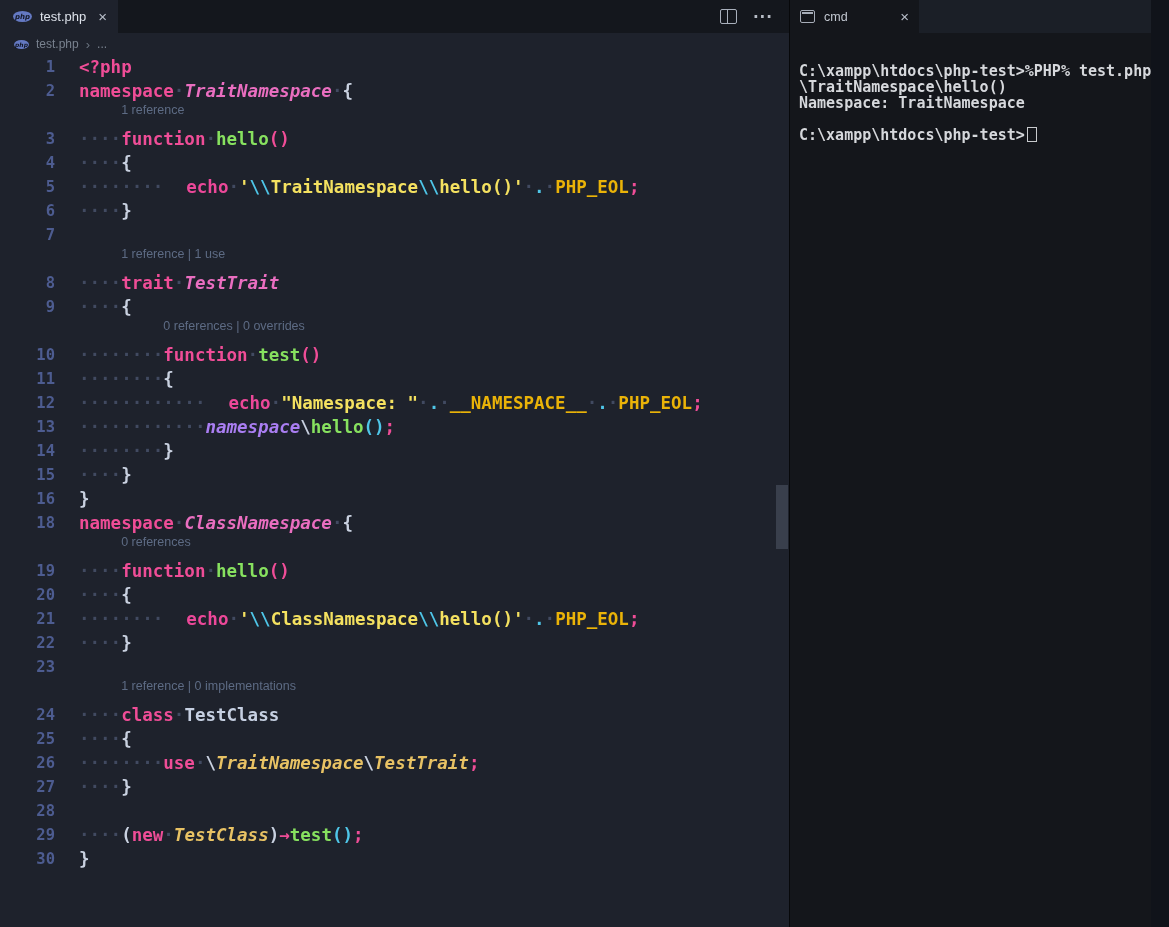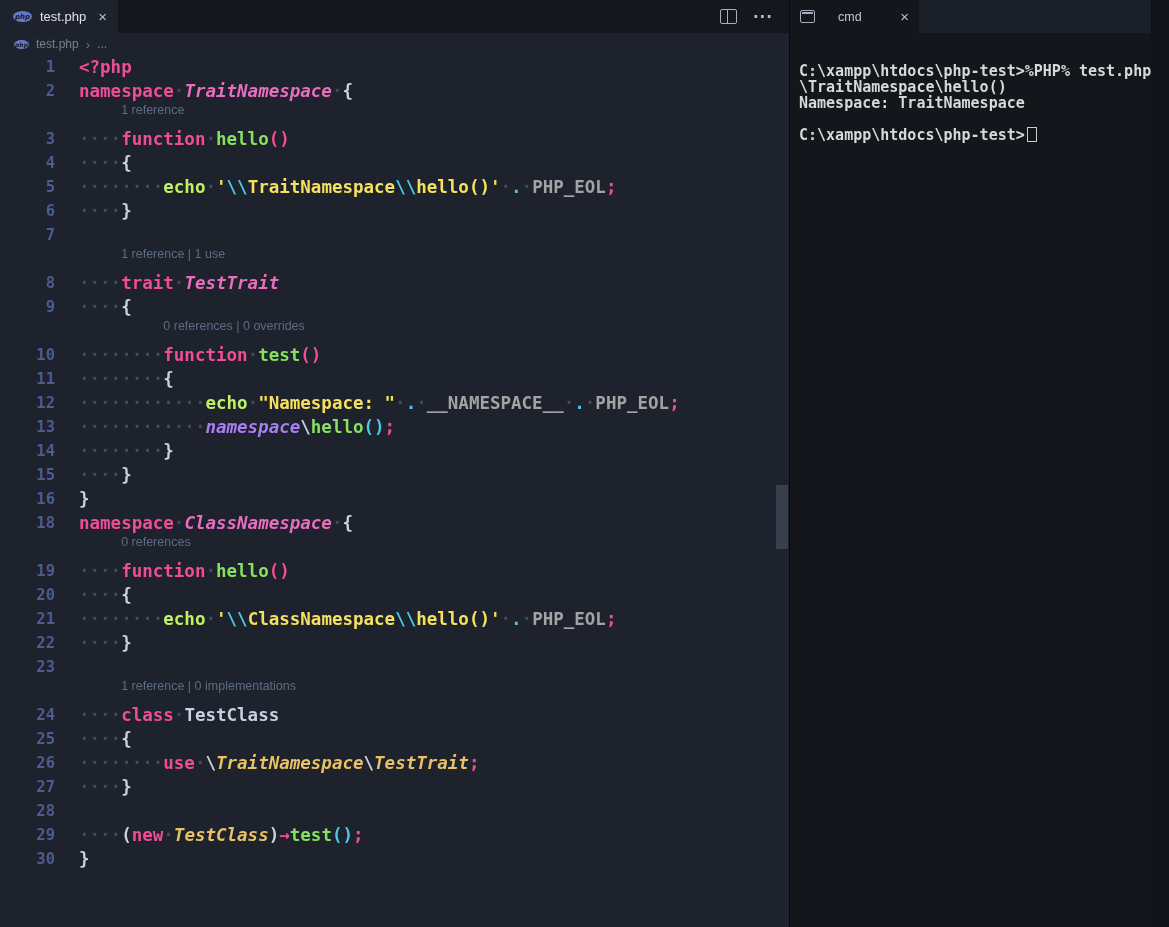--- a/index.html
+++ b/index.html
@@ -30,31 +30,31 @@
   .codelens{height:24px;line-height:27px;margin-left:79px;color:#5d6b84;
     font:12.5px "Liberation Sans",sans-serif;cursor:pointer;}
   .tk-kw{color:#ef4d97;}
   .tk-kwp{color:#ef4d97;}
   .tk-tyi{color:#ea6ec0;font-style:italic;}
   .tk-tyw{color:#c6d0e2;}
   .tk-tyy{color:#e8c264;font-style:italic;}
   .tk-fn{color:#87e15f;}
   .tk-str{color:#f4e160;}
   .tk-esc{color:#4fc6e8;}
-  .tk-con{color:#a3a3a3;}
+  .tk-con{color:#eab308;}
   .tk-op{color:#4fc6e8;}
   .tk-pn{color:#c9d1e0;}
   .tk-nsk{color:#aa7ef2;font-style:italic;}
-  .tk-echo{color:#bef264;}
+  .tk-echo{color:#ec4899;margin-left:23px;}
   .tk-ws{color:#414a61;}
   .vscroll{position:absolute;right:1px;top:430px;width:12px;height:64px;background:rgba(130,140,160,0.28);}
   
   .terminal-pane{flex:1;background:#14161b;border-left:1px solid #07080a;display:flex;flex-direction:column;}
   .term-strip{height:33px;flex:0 0 33px;background:#1b1f27;display:flex;align-items:stretch;}
-  .term-tab{width:109px;background:#14161b;display:flex;align-items:center;gap:23px;padding:0 10px;
+  .term-tab{width:109px;background:#14161b;display:flex;align-items:center;gap:9px;padding:0 10px;
     color:#c2c7d0;font-size:12.5px;}
   .term-icon{width:13px;height:11px;border:1px solid #a7adb8;border-radius:2px;position:relative;flex:0 0 13px;}
   .term-icon::before{content:"";position:absolute;top:1px;left:1px;right:1px;height:2px;background:#a7adb8;}
   .term-tab .tab-close{margin-left:auto;}
   .term-body{padding:30px 0 0 9px;font-family:"DejaVu Sans Mono",monospace;font-weight:bold;
     font-size:15px;line-height:16px;color:#d6d8dc;}
   .tline{min-height:16px;white-space:pre;}
   .tcursor{display:inline-block;width:8px;height:13px;border:1px solid #c8cacd;vertical-align:-2px;margin-left:2px;}
 </style>
 </head>

